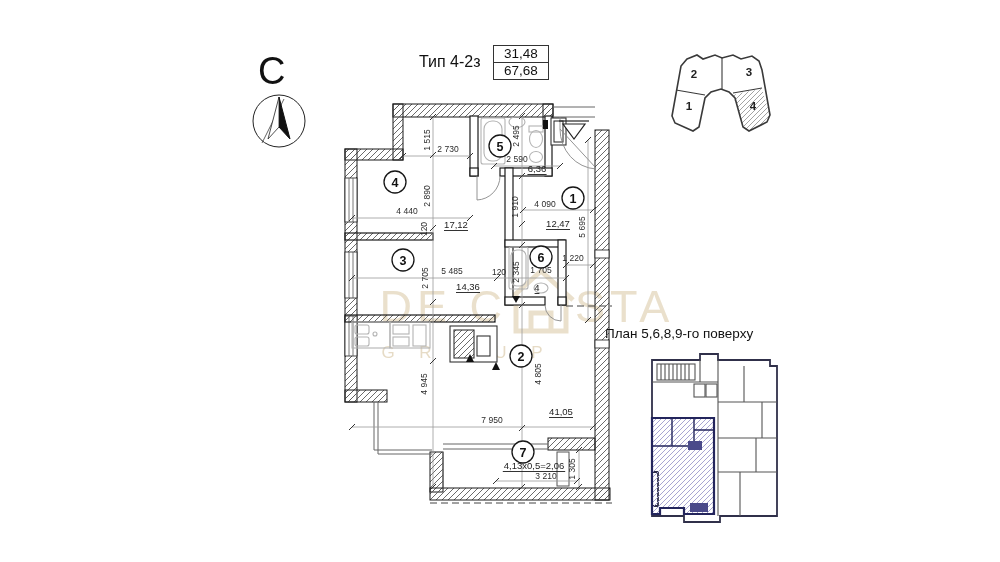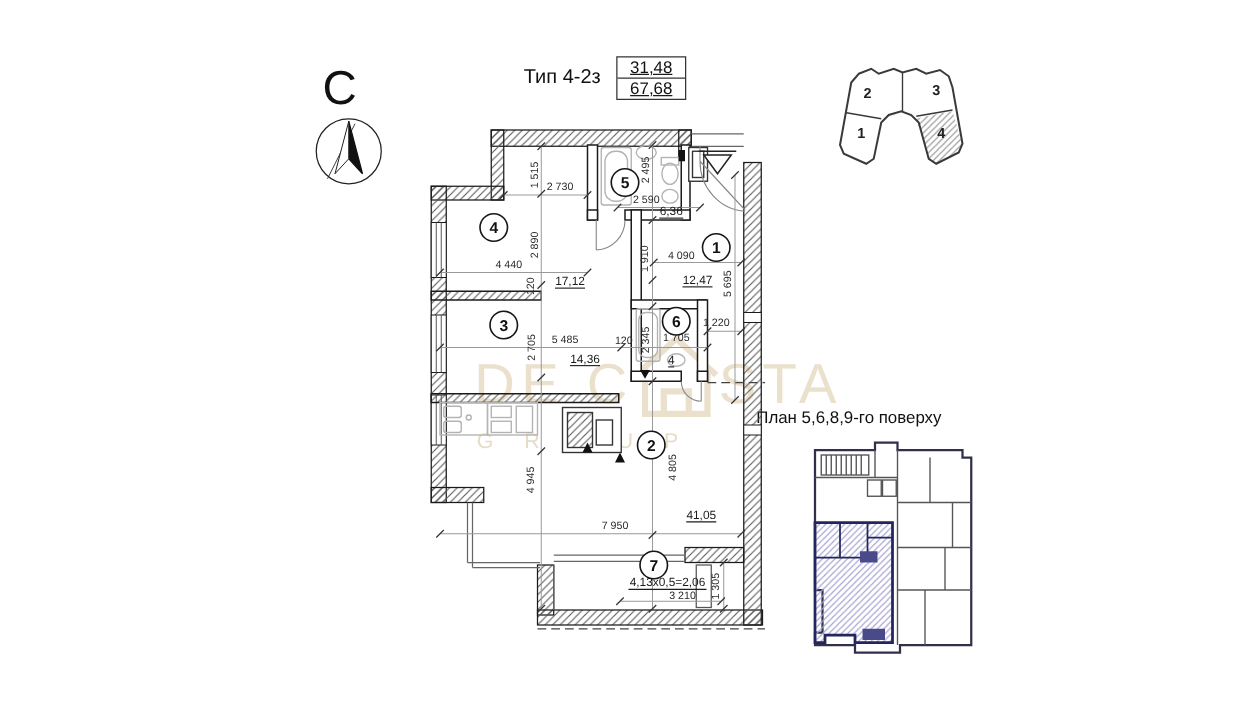--- a/index.html
+++ b/index.html
@@ -1,21 +1,21 @@
 <!DOCTYPE html>
 <html><head>
 <meta charset="utf-8">
 <style>
   html,body{margin:0;padding:0;background:#fff;}
   .stage{position:relative;width:1000px;height:562px;background:#fff;overflow:hidden;
          font-family:"Liberation Sans",sans-serif;color:#1b1b1b;}
   .abs{position:absolute;}
   #compass-letter{left:258px;top:50px;font-size:38px;color:#111;}
   #type-label{left:419px;top:53px;font-size:16px;color:#111;}
-  #area-box{left:493px;top:45px;width:54px;border:1.5px solid #333;background:#fff;text-decoration:underline;}
+  #area-box{left:493px;top:45px;width:54px;border:1.5px solid #333;background:#fff;}
   #area-box .cell{height:16px;line-height:16px;text-align:center;font-size:13.5px;color:#111;}
   #area-box .cell + .cell{border-top:1.3px solid #333;}
   #mini-caption{left:605px;top:326px;font-size:13.5px;color:#111;}
   svg text{font-family:"Liberation Sans",sans-serif;}
 </style>
 </head>
 <body>
 
 <div class="stage">
 

